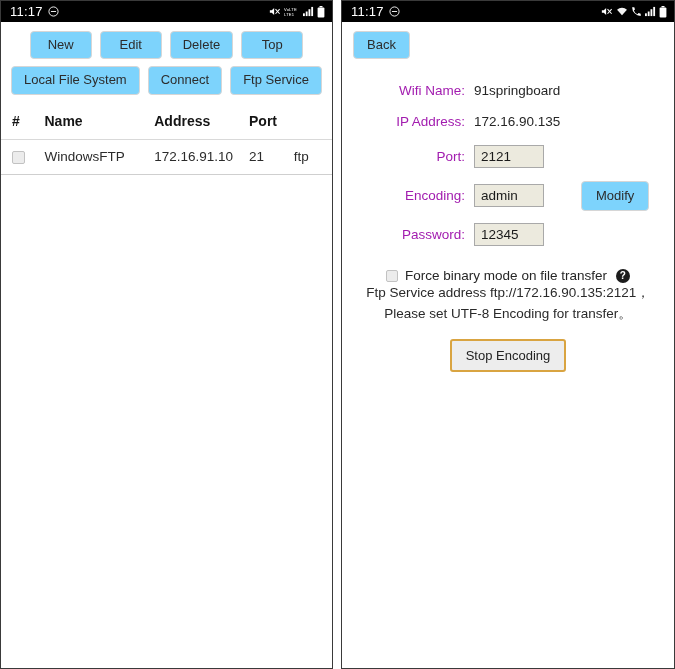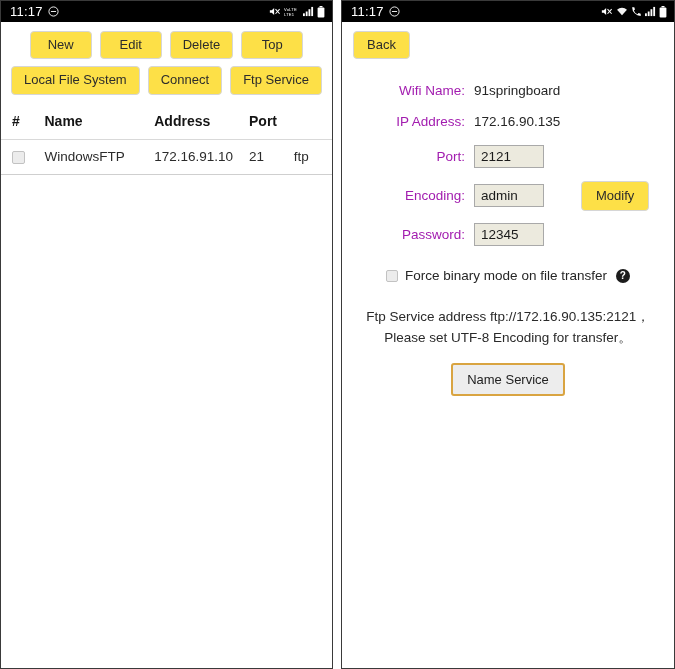--- a/index.html
+++ b/index.html
@@ -41,21 +41,21 @@
     letter-spacing: 0.2px;
   }
   .sb-left { display: flex; align-items: center; gap: 5px; }
   .sb-right { display: flex; align-items: center; gap: 3px; }
   .sb-time { font-size: 13px; color: #fff; }
   .sb-ico { display: inline-block; line-height: 0; }
   .sb-ico svg { display: block; }
 
   
   .btn {
-    background: #fde047;
+    background: #7dd3fc;
     border: 1px solid #d6d6d6;
     border-radius: 4px;
     color: #2c2c2c;
     font-size: 13px;
     font-family: "Liberation Sans", sans-serif;
     padding: 6px 12px;
     line-height: 1.1;
     white-space: nowrap;
     cursor: pointer;
     box-sizing: border-box;
@@ -182,21 +182,20 @@
     font-size: 10px;
     font-weight: bold;
     display: flex;
     align-items: center;
     justify-content: center;
     line-height: 1;
     margin-left: 2px;
   }
 
   .svc-note {
-    margin-top: 24px;
     text-align: center;
     font-size: 13.5px;
     color: #2a2a2a;
     line-height: 1.5;
     padding: 0 8px;
   }
 
   .stop-wrap { text-align: center; margin-top: 15px; }
   .stop-btn {
     background: #ededed;
@@ -381,19 +380,19 @@
         <span class="chklabel">Force binary mode on file transfer</span>
         <span class="help-ico">?</span>
       </div>
 
       <div class="svc-note">
         <div>Ftp Service address ftp://172.16.90.135:2121，</div>
         <div>Please set UTF-8 Encoding for transfer。</div>
       </div>
 
       <div class="stop-wrap">
-        <button class="stop-btn">Name Service</button>
+        <button class="stop-btn">Stop Encoding</button>
       </div>
 
     </div>
   </div>
 
 </div>
 
 </body></html>

